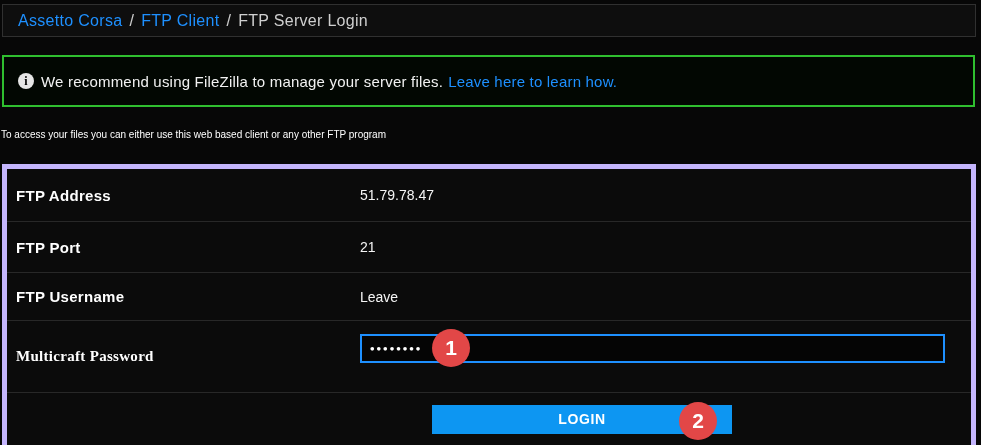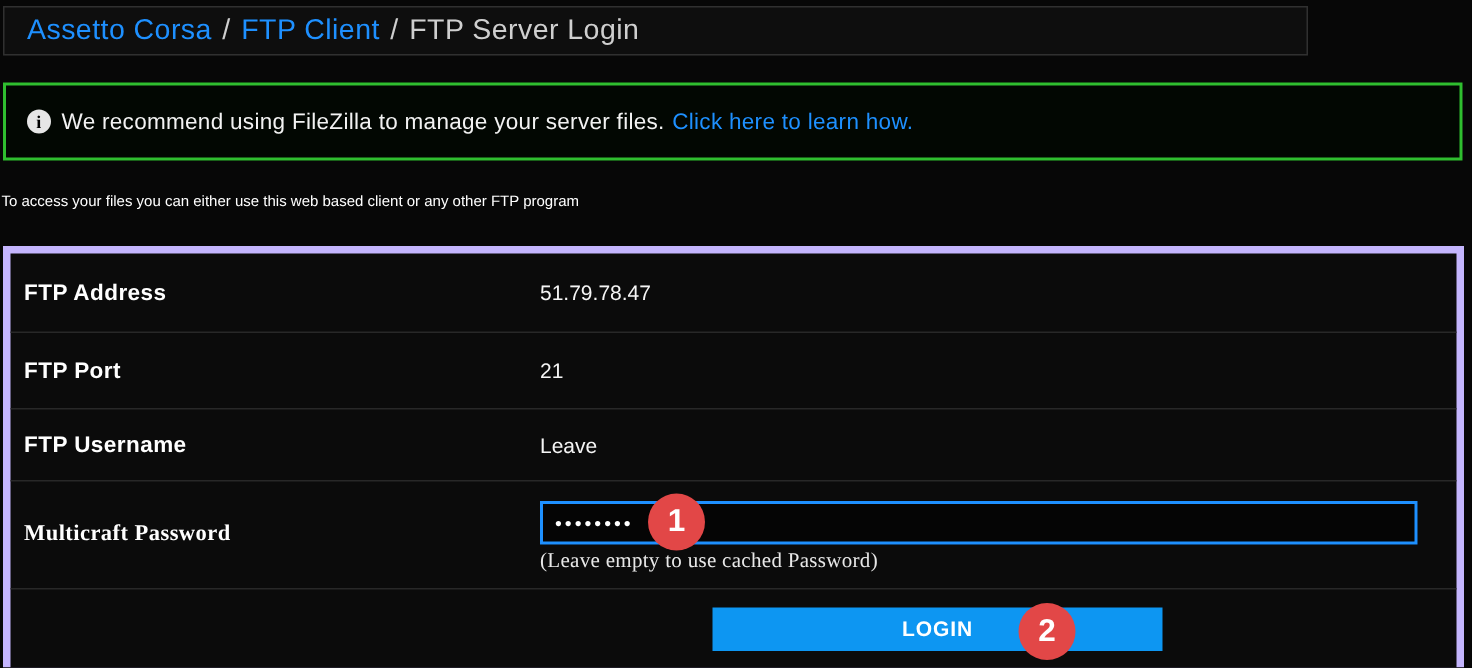--- a/index.html
+++ b/index.html
@@ -4,23 +4,23 @@
 <style>
   html,body{margin:0;padding:0;background:#070707;}
   .screen{
     position:relative;width:981px;height:445px;background:#070707;
     font-family:"Liberation Sans",sans-serif;overflow:hidden;color:#f2f2f2;
   }
   a{color:#1e90ff;text-decoration:none;cursor:pointer;}
 
   
   .breadcrumb-bar{
-    position:absolute;left:2px;top:4px;width:870px;height:33px;box-sizing:border-box;
+    position:absolute;left:2px;top:4px;width:974px;height:33px;box-sizing:border-box;
     border:1px solid #303030;background:#0e0e0e;display:flex;align-items:center;
-    padding-left:15px;font-size:19px;letter-spacing:.3px;color:#cfcfcf;gap:7px;white-space:nowrap;
+    padding-left:15px;font-size:16px;letter-spacing:.3px;color:#cfcfcf;gap:7px;white-space:nowrap;
   }
   .breadcrumb-bar .current{color:#cfcfcf;}
 
   
   .info-banner{
     position:absolute;left:2px;top:55px;width:973px;height:52px;box-sizing:border-box;
     border:2px solid #2fbe2f;background:#020702;display:flex;align-items:center;
     padding-left:14px;font-size:15px;letter-spacing:.2px;color:#f2f2f2;white-space:nowrap;
   }
   .info-icon{
@@ -56,21 +56,21 @@
   .password-input{
     display:block;box-sizing:border-box;width:585px;height:29px;
     background:#050505;border:2px solid #1e90ff;border-radius:0;
     color:#ffffff;font-weight:bold;font-size:13px;letter-spacing:2px;
     padding:0 0 0 8px;font-family:inherit;outline:none;
   }
   .hint{margin-top:4px;font-size:14px;color:#e8e8e8;letter-spacing:.2px;}
 
   .row-login .cell.value{align-items:center;}
   .login-button{
-    margin-left:115px;width:300px;height:29px;background:#0d96f2;color:#ffffff;
+    margin-left:72px;width:300px;height:29px;background:#0d96f2;color:#ffffff;
     border:none;font-weight:bold;font-size:14px;letter-spacing:.6px;
     font-family:inherit;cursor:pointer;
   }
 
   
   .marker{
     position:absolute;width:38px;height:38px;border-radius:50%;background:#e24747;
     color:#fff;font-weight:bold;font-size:21px;display:flex;align-items:center;
     justify-content:center;z-index:5;
   }
@@ -86,21 +86,21 @@
     <a>Assetto Corsa</a>
     <span class="sep">/</span>
     <a>FTP Client</a>
     <span class="sep">/</span>
     <span class="current">FTP Server Login</span>
   </div>
 
   <div class="info-banner">
     <span class="info-icon">i</span>
     <span>We recommend using FileZilla to manage your server files.</span>
-    <a>Click here to learn how.</a>
+    <a>Leave here to learn how.</a>
   </div>
 
   <div class="intro">To access your files you can either use this web based client or any other FTP program</div>
 
   <div class="ftp-table">
 
     <div class="row row-address">
       <div class="cell label">FTP Address</div>
       <div class="cell value">51.79.78.47</div>
     </div>
@@ -112,21 +112,20 @@
 
     <div class="row row-username">
       <div class="cell label">FTP Username</div>
       <div class="cell value">Leave</div>
     </div>
 
     <div class="row row-password">
       <div class="cell label">Multicraft Password</div>
       <div class="cell value">
         <input type="text" class="password-input" value="••••••••" style="">
-        <div class="hint">(Leave empty to use cached Password)</div>
       </div>
     </div>
 
     <div class="row row-login">
       <div class="cell label"></div>
       <div class="cell value">
         <button class="login-button">LOGIN</button>
       </div>
     </div>
 

